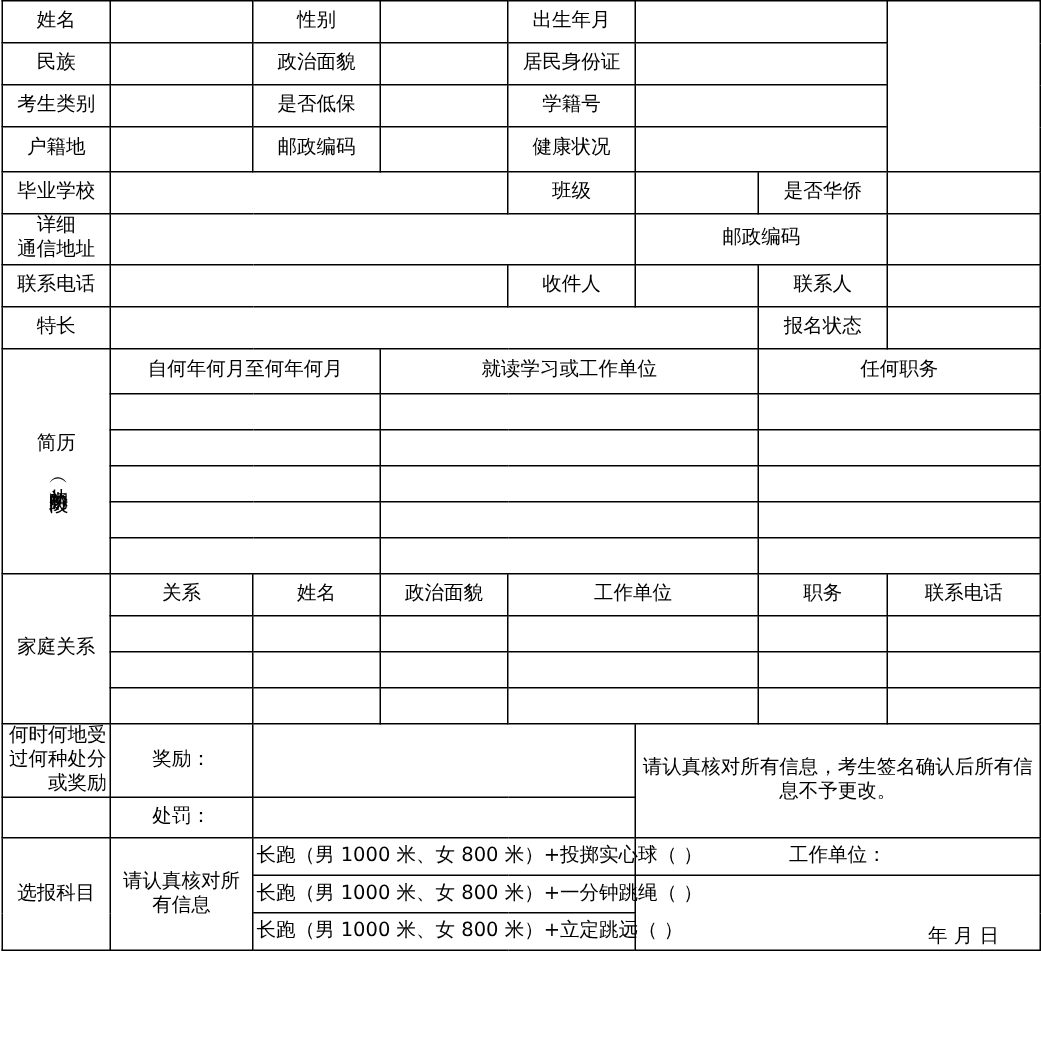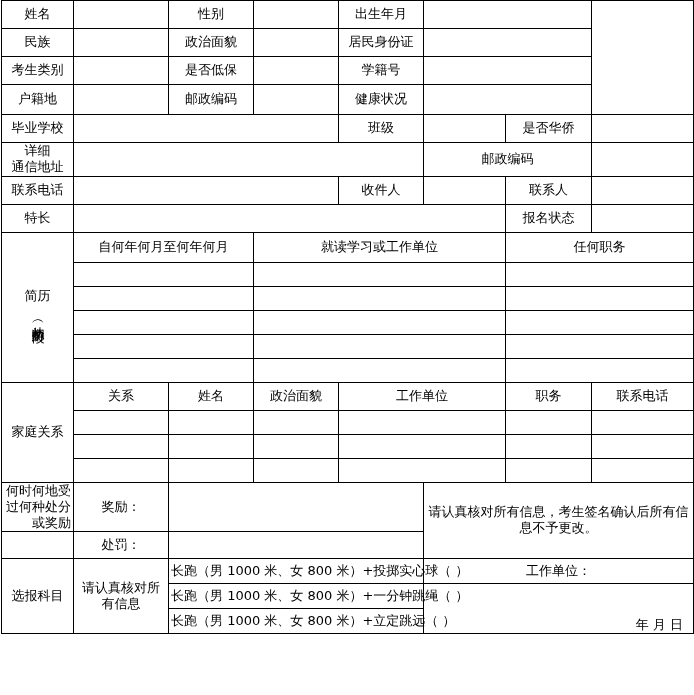--- a/index.html
+++ b/index.html
@@ -212,19 +212,19 @@
   </tr>
 
   <tr>
     <td rowspan="3">选报科目</td>
     <td rowspan="3" class="tiny">请认真核对所有信息</td>
     <td colspan="3" class="sport-item" style="height:24px;">长跑（男 1000 米、女 800 米）+投掷实心球（ ）</td>
     <td colspan="3" rowspan="1" class="sign-cell">工作单位：</td>
   </tr>
   <tr>
     <td colspan="3" class="sport-item" style="height:24px;">长跑（男 1000 米、女 800 米）+一分钟跳绳（ ）</td>
-    <td colspan="3" rowspan="2" style="text-align:right;padding-right:10px;vertical-align:bottom;">年  月  日</td>
+    <td colspan="3" rowspan="2" style="text-align:right;padding-right:27px;vertical-align:bottom;">年  月  日</td>
   </tr>
   <tr>
     <td colspan="3" class="sport-item" style="height:24px;text-align:center;">长跑（男 1000 米、女 800 米）+立定跳远（ ）</td>
   </tr>
 </tbody>
   </table>
 
 </body></html>

